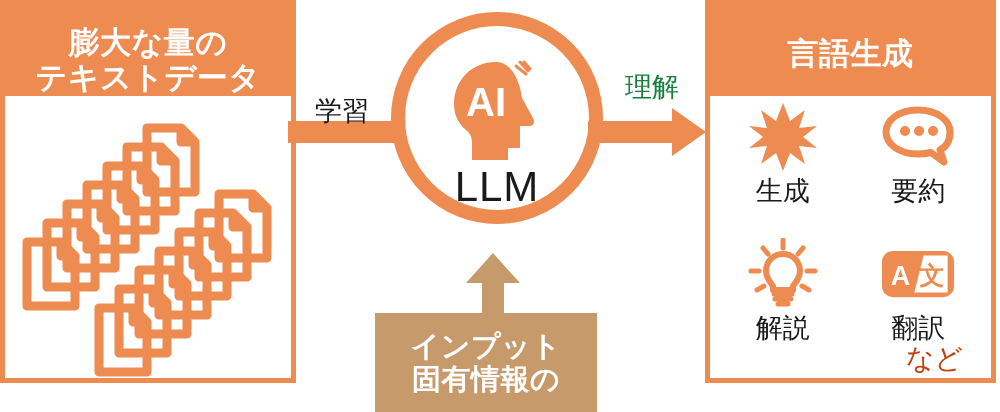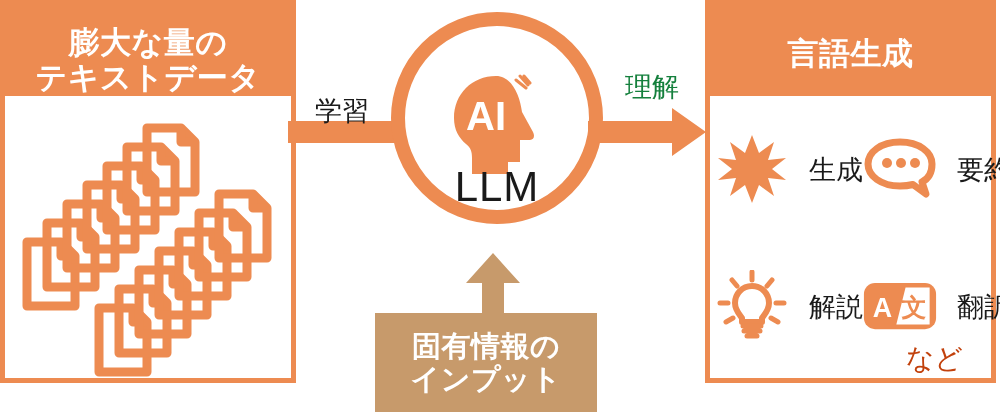--- a/index.html
+++ b/index.html
@@ -47,21 +47,21 @@
     white-space:nowrap;
     margin-top:24px;
   }
 
   
   #llm-circle{
     position:absolute;left:391px;top:12px;width:212px;height:212px;
     border:14px solid #ed8b51;border-radius:50%;background:#ffffff;
     box-sizing:border-box;
   }
-  #head-icon{position:absolute;left:41px;top:48px;width:104px;height:104px;}
+  #head-icon{position:absolute;left:41px;top:34px;width:104px;height:104px;}
   #head-icon svg{display:block;width:104px;height:104px;}
   #llm-text{
     position:absolute;left:0;right:0;top:138px;text-align:center;
     font-size:42px;color:#1a1a1a;line-height:46px;letter-spacing:1px;
   }
 
   
   #understand-arrow{position:absolute;left:588px;top:108px;width:118px;height:48px;}
   #understand-arrow svg{display:block;width:118px;height:48px;}
   #understand-label{
@@ -73,21 +73,21 @@
   
   #right-panel{left:705px;top:0;width:291px;height:383px;}
   #right-panel .panel-head{height:108px;font-size:31px;}
   #right-panel .panel-body{top:96px;height:287px;}
 
   .cap-grid{
     position:absolute;left:5px;right:5px;top:4px;bottom:4px;
     display:grid;grid-template-columns:1fr 1fr;grid-template-rows:1fr 1fr;
   }
   .cap{
-    display:flex;align-items:center;justify-content:flex-start;gap:20px;
+    display:flex;flex-direction:column;align-items:center;justify-content:flex-start;
   }
   .cap-icon{width:74px;height:74px;display:flex;align-items:center;justify-content:center;}
   .cap-icon svg{display:block;}
   .cap-label{
     font-size:27px;color:#1a1a1a;line-height:30px;margin-top:2px;white-space:nowrap;
   }
   #etc-note{
     position:absolute;right:28px;bottom:8px;font-size:28px;color:#c2410c;
     line-height:22px;white-space:nowrap;
   }
@@ -286,18 +286,18 @@
     </div>
   </div>
 
   <div id="input-arrow">
     <svg viewBox="0 0 54 64">
       <path d="M27 0 L54 30 L38 30 L38 64 L16 64 L16 30 L0 30 Z" fill="#c79a6b"></path>
     </svg>
   </div>
   <div id="input-block">
     <div id="input-text">
+      <div>インプット</div>
       <div>固有情報の</div>
-      <div>インプット</div>
     </div>
   </div>
 
 </div>
 
 </body></html>

